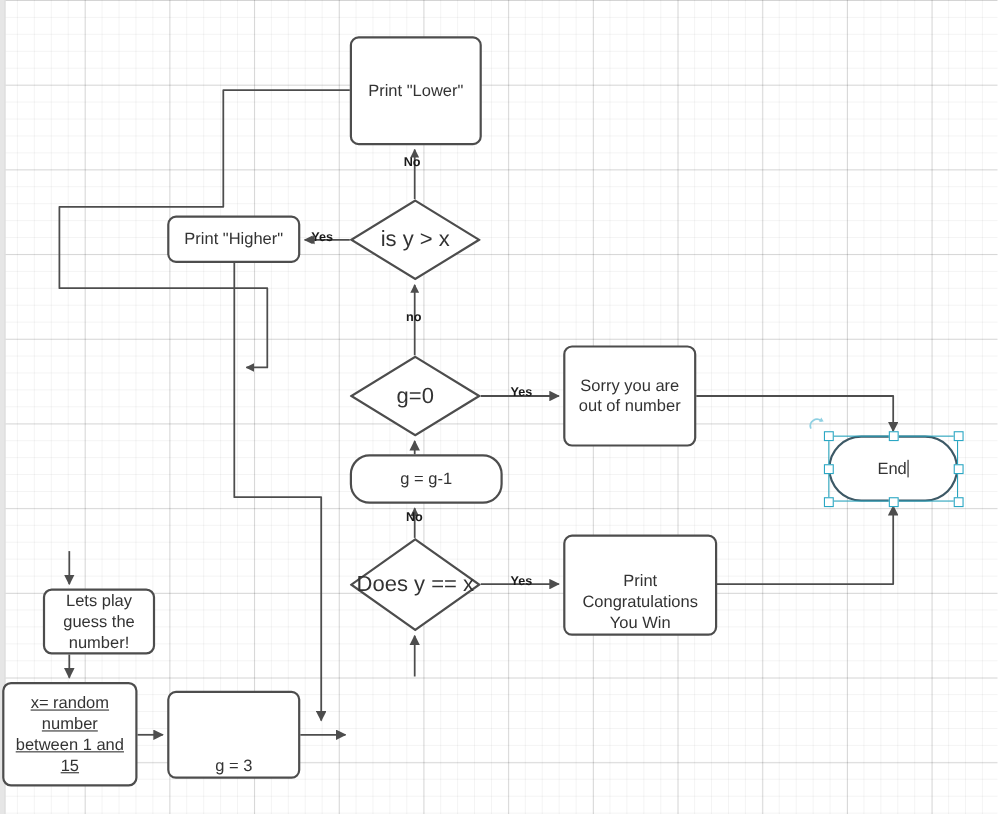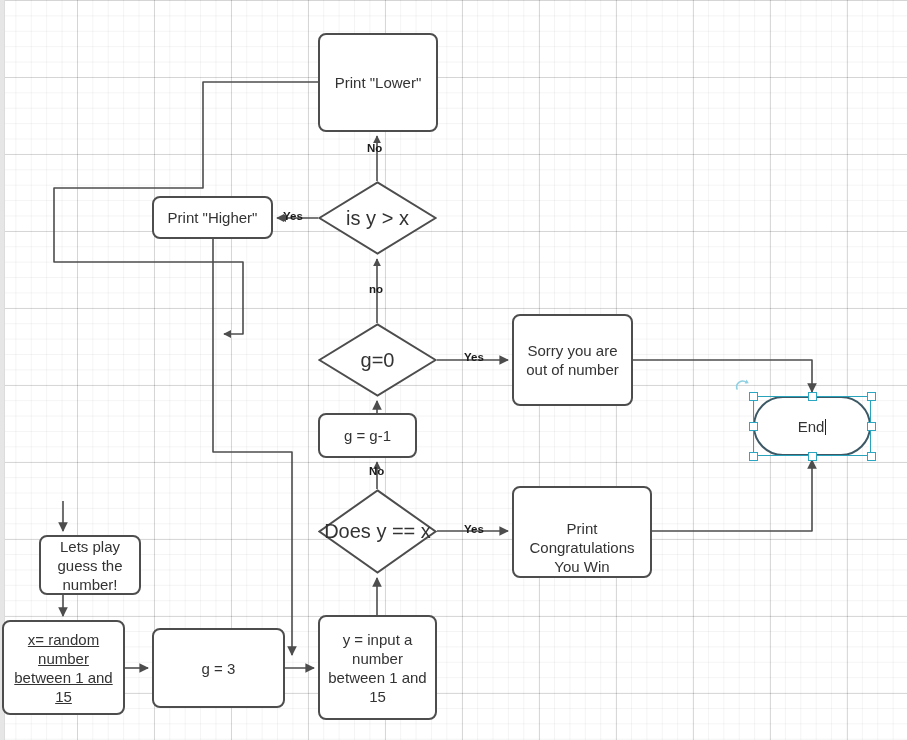--- a/index.html
+++ b/index.html
@@ -213,21 +213,21 @@
   </div>
 
   <div class="node rect" style="left:512px; top:314px; width:121px; height:92px;">
     <span class="label">Sorry you are out of number</span>
   </div>
 
   <div class="node pill selected-shape" style="left:753px; top:396px; width:118px; height:60px;">
     <span class="label"><span>End</span><span class="text-caret"></span></span>
   </div>
 
-  <div class="node rect" style="left:318px; top:413px; width:99px; height:45px;">
+  <div class="node rect" style="left:318px; top:413px; width:139px; height:45px;border-radius:18px;">
     <span class="label">g = g-1</span>
   </div>
 
   <div class="diamond" style="left:318px; top:489px; width:119px; height:85px;">
     <svg width="119" height="85" viewBox="0 0 119 85" xmlns="http://www.w3.org/2000/svg">
       <polygon points="59.5,1.4 117.6,42.5 59.5,83.6 1.4,42.5" fill="#ffffff" stroke="#4d4d4d" stroke-width="2"></polygon>
     </svg>
     <span class="label">Does y == x</span>
   </div>
 
@@ -237,27 +237,24 @@
 
 
   <div class="node rect" style="left:3px; top:535px; width:102px; height:60px;margin-left:36px;">
     <span class="label">Lets play guess the number!</span>
   </div>
 
   <div class="node rect" style="left:2px; top:620px; width:123px; height:95px;text-decoration:underline;">
     <span class="label">x= random number between 1 and 15</span>
   </div>
 
-  <div class="node rect" style="left:152px; top:628px; width:133px; height:80px;">
+  <div class="node rect" style="left:152px; top:628px; width:121px; height:80px;align-items:flex-end;">
     <span class="label">g = 3</span>
   </div>
 
-  <div class="node rect" style="left:318px; top:615px; width:119px; height:105px;">
-    <span class="label">y = input a number between 1 and 15</span>
-  </div>
 
   <div class="edge-label" style="left:367px; top:142px;">No</div>
   <div class="edge-label" style="left:283px; top:210px;">Yes</div>
   <div class="edge-label" style="left:369px; top:283px;">no</div>
   <div class="edge-label" style="left:464px; top:351px;">Yes</div>
   <div class="edge-label" style="left:369px; top:465px;">No</div>
   <div class="edge-label" style="left:464px; top:523px;">Yes</div>
 
   <svg class="edges" viewBox="0 0 907 740" xmlns="http://www.w3.org/2000/svg">
     <g fill="#4d4d4d" stroke="none">

